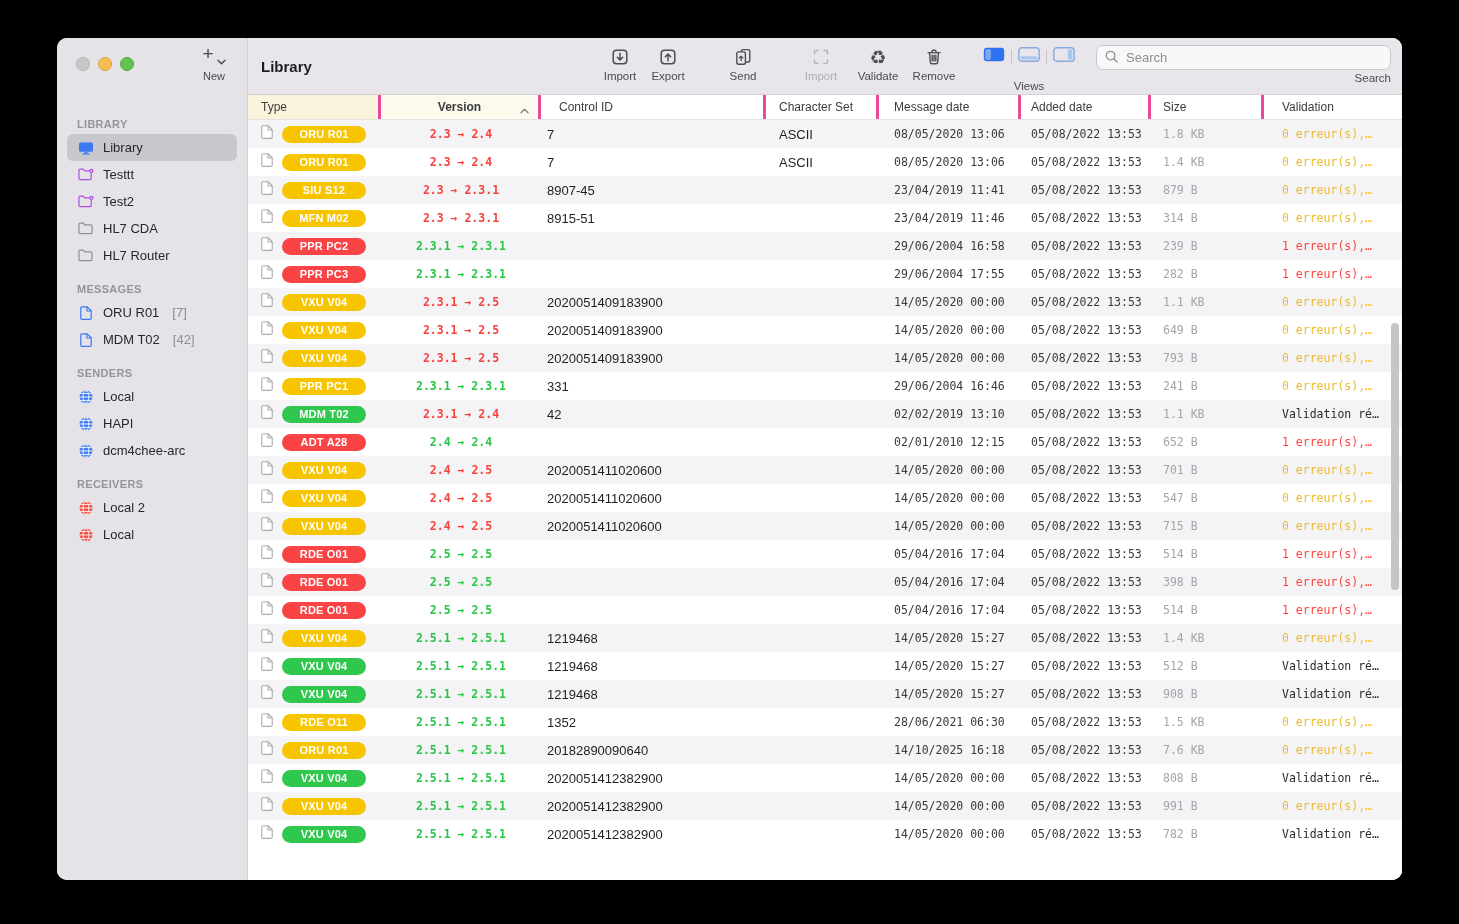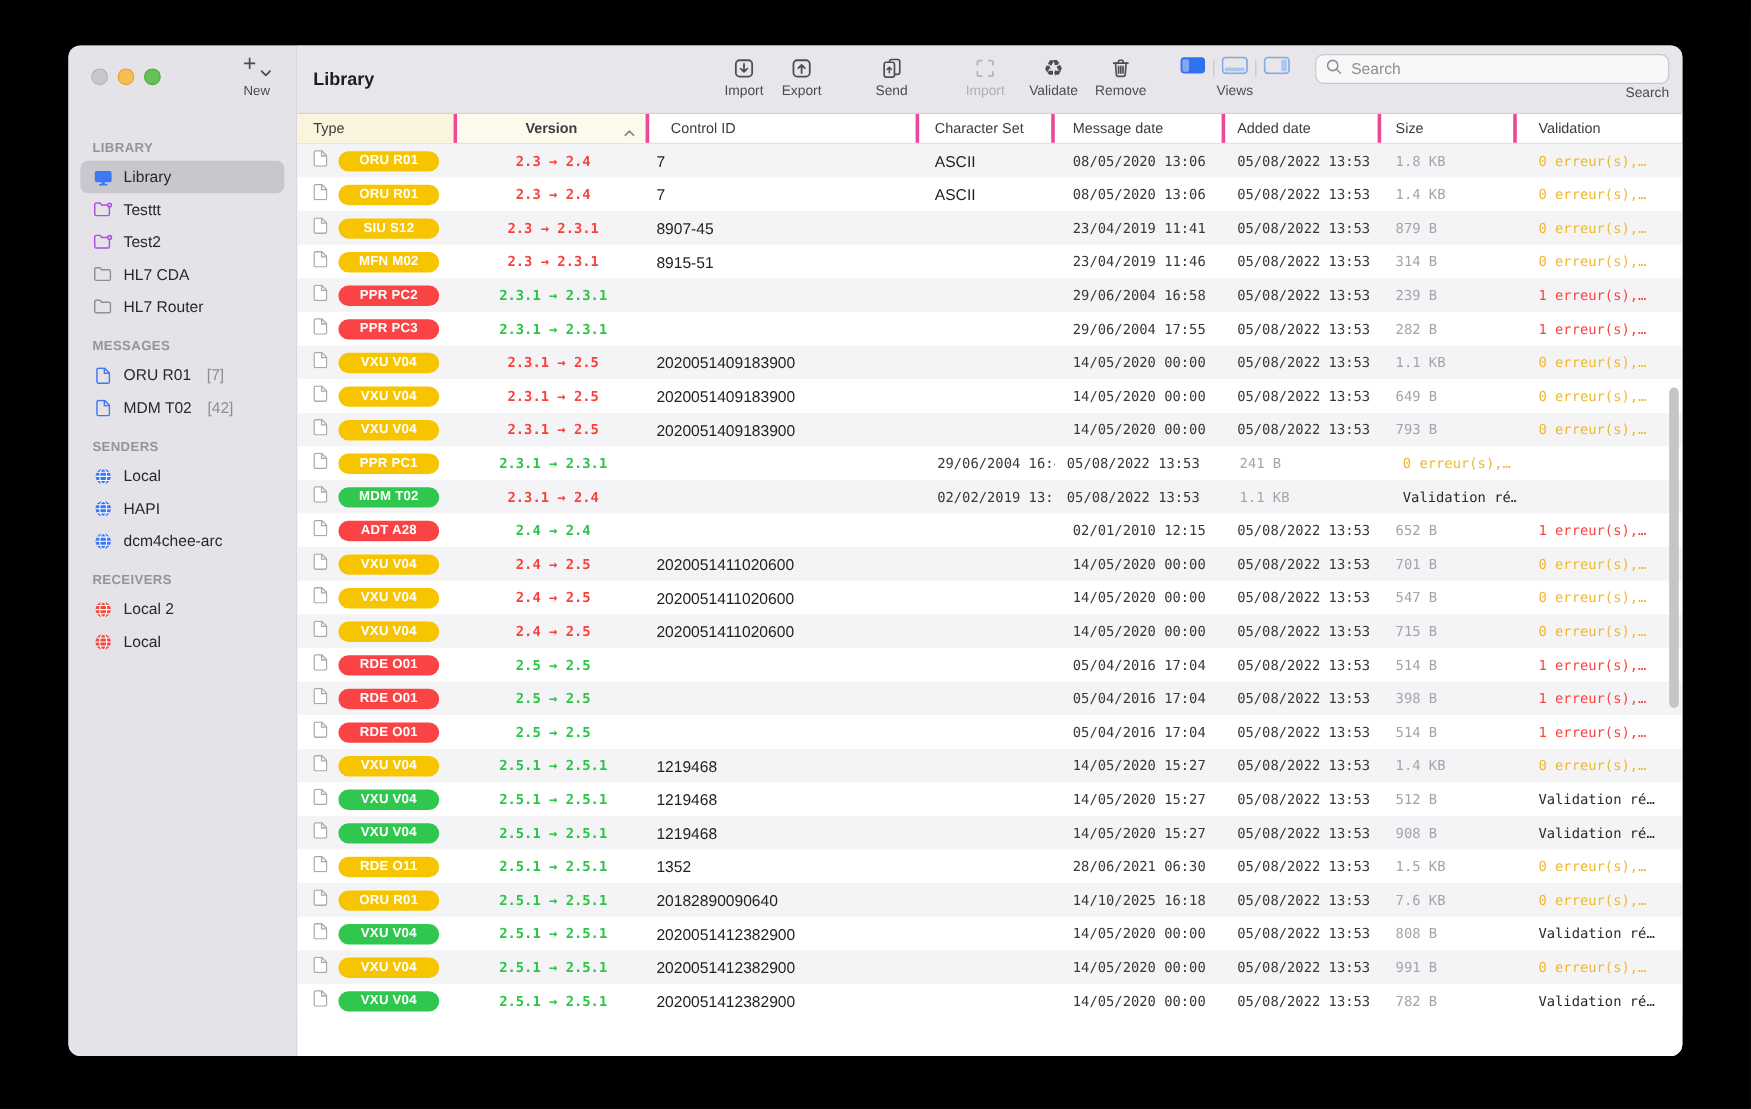--- a/index.html
+++ b/index.html
@@ -34,21 +34,21 @@
     font-size:15px;font-weight:700;color:#1E1E20;}
   .tb-btn{position:absolute;top:7px;transform:translateX(-50%);width:74px;display:flex;
     flex-direction:column;align-items:center;cursor:default;}
   .tb-ico{height:23px;display:flex;align-items:center;justify-content:center;}
   .tb-label{font-size:11.5px;color:#4C4C4E;margin-top:2px;}
   .tb-btn.disabled .tb-label{color:#B0B0B3;}
   .recycle-glyph{font-size:19px;line-height:20px;color:#4E4E50;font-family:"DejaVu Sans",sans-serif;}
   .views-group{position:absolute;left:735px;top:7px;display:flex;flex-direction:column;align-items:center;}
   .views-row{display:flex;align-items:center;gap:6px;height:23px;}
   .views-sep{width:1px;height:14px;background:#C7C5CA;}
-  .views-label{font-size:11.5px;color:#4C4C4E;margin-top:2px;}
+  .views-label{font-size:11.5px;color:#4C4C4E;margin-top:12px;}
   .search-wrap{position:absolute;left:848px;top:7px;width:295px;display:flex;flex-direction:column;align-items:flex-end;}
   .search-field{width:295px;height:25px;box-sizing:border-box;border:1px solid #C9C7CC;border-radius:7px;
     background:rgba(255,255,255,.7);display:flex;align-items:center;padding:0 8px;gap:6px;}
   .search-field input{border:none;outline:none;background:transparent;font-size:13px;color:#3A3A3C;
     width:100%;font-family:"Liberation Sans",sans-serif;}
   .search-field input::placeholder{color:#8E8E93;}
   .search-label{font-size:11.5px;color:#4C4C4E;margin-top:2px;}
   
   .grid-cols{display:grid;grid-template-columns:133px 160px 225px 113px 142px 130px 113px 1fr;}
   .thead{height:24px;flex:0 0 24px;background:#fff;border-bottom:1px solid #E3E3E5;
@@ -508,35 +508,37 @@
         </div>
         <div class="trow grid-cols even">
           <div class="cell c-type">
             <span><svg width="12" height="14" viewBox="0 0 12 14">
                 <path d="M2 .8 H7.2 L11.2 4.8 V12.2 A1.2 1.2 0 0 1 10 13.4 H2 A1.2 1.2 0 0 1 .8 12.2 V2 A1.2 1.2 0 0 1 2 .8 Z" fill="#fff" stroke="#ABABAF" stroke-width="1.1"></path>
                 <path d="M7 1 V5 H11.2" fill="none" stroke="#ABABAF" stroke-width="1.1"></path>
               </svg></span>
             <span class="badge b-yellow">PPR PC1</span>
           </div>
           <div class="cell c-ver v-green">2.3.1 → 2.3.1</div>
+          <div class="cell c-ctrl">331</div>
           <div class="cell c-charset"></div>
           <div class="cell c-date">29/06/2004 16:46</div>
           <div class="cell c-added">05/08/2022 13:53</div>
           <div class="cell c-size">241 B</div>
           <div class="cell c-val val-warning">0 erreur(s),…</div>
         </div>
         <div class="trow grid-cols odd">
           <div class="cell c-type">
             <span><svg width="12" height="14" viewBox="0 0 12 14">
                 <path d="M2 .8 H7.2 L11.2 4.8 V12.2 A1.2 1.2 0 0 1 10 13.4 H2 A1.2 1.2 0 0 1 .8 12.2 V2 A1.2 1.2 0 0 1 2 .8 Z" fill="#fff" stroke="#ABABAF" stroke-width="1.1"></path>
                 <path d="M7 1 V5 H11.2" fill="none" stroke="#ABABAF" stroke-width="1.1"></path>
               </svg></span>
             <span class="badge b-green">MDM T02</span>
           </div>
           <div class="cell c-ver v-red">2.3.1 → 2.4</div>
+          <div class="cell c-ctrl">42</div>
           <div class="cell c-charset"></div>
           <div class="cell c-date">02/02/2019 13:10</div>
           <div class="cell c-added">05/08/2022 13:53</div>
           <div class="cell c-size">1.1 KB</div>
           <div class="cell c-val val-ok">Validation ré…</div>
         </div>
         <div class="trow grid-cols even">
           <div class="cell c-type">
             <span><svg width="12" height="14" viewBox="0 0 12 14">
                 <path d="M2 .8 H7.2 L11.2 4.8 V12.2 A1.2 1.2 0 0 1 10 13.4 H2 A1.2 1.2 0 0 1 .8 12.2 V2 A1.2 1.2 0 0 1 2 .8 Z" fill="#fff" stroke="#ABABAF" stroke-width="1.1"></path>

